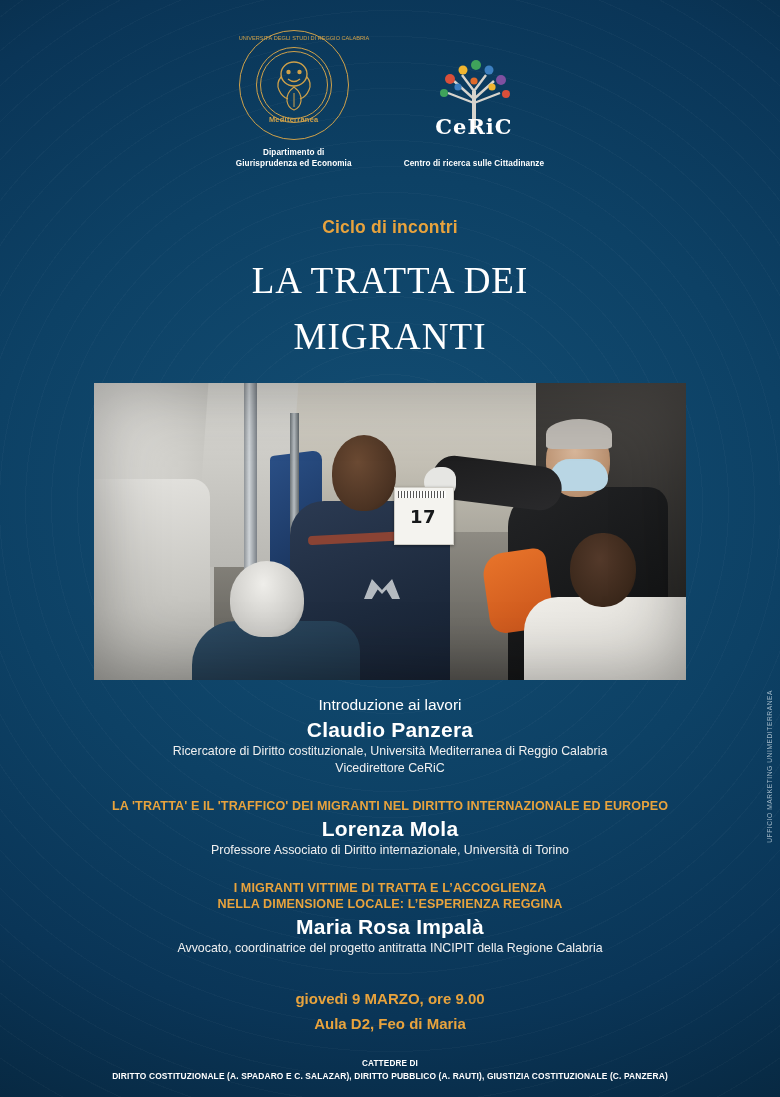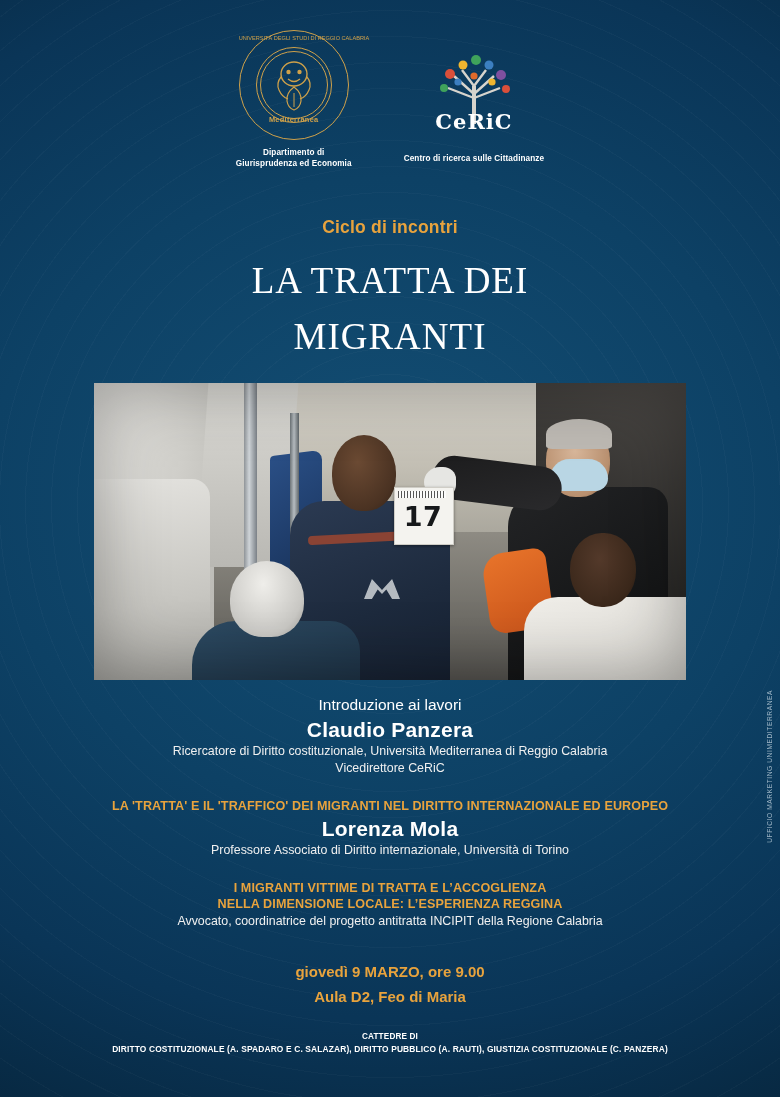--- a/index.html
+++ b/index.html
@@ -44,21 +44,21 @@
     position: relative;
     z-index: 2;
     width: 100%;
     height: 100%;
   }
 
   
   .logos {
     display: flex;
     justify-content: center;
-    align-items: center;
+    align-items: flex-end;
     gap: 52px;
     padding-top: 30px;
   }
   .logo-block {
     text-align: center;
   }
   .seal {
     width: 110px;
     height: 110px;
     margin: 0 auto;
@@ -232,21 +232,21 @@
     background: #f4f3ef;
     border: 1px solid #cfcdc6;
     box-shadow: 0 1px 3px rgba(0,0,0,0.4);
   }
   .ph-tag-num {
     position: absolute;
     left: 300px; top: 112px; width: 58px;
     text-align: center;
     font-family: "DejaVu Sans", sans-serif;
     font-weight: bold;
-    font-size: 27px;
+    font-size: 18px;
     color: #16181a;
     letter-spacing: 0.5px;
     line-height: 44px;
   }
   .ph-tag-bar {
     left: 304px; top: 108px; width: 48px; height: 7px;
     background: repeating-linear-gradient(90deg, #222 0 1px, #fff 1px 3px);
     opacity: 0.75;
   }
   .ph-arm {
@@ -503,20 +503,21 @@
 
       <div class="sp-block">
         <div class="sp-topic">LA 'TRATTA' E IL 'TRAFFICO' DEI MIGRANTI NEL DIRITTO INTERNAZIONALE ED EUROPEO</div>
         <div class="sp-name">Lorenza Mola</div>
         <div class="sp-role">Professore Associato di Diritto internazionale, Università di Torino</div>
       </div>
 
       <div class="sp-block">
         <div class="sp-topic">I MIGRANTI VITTIME DI TRATTA E L’ACCOGLIENZA</div>
         <div class="sp-topic">NELLA DIMENSIONE LOCALE: L’ESPERIENZA REGGINA</div>
+        <div class="sp-name">Maria Rosa Impalà</div>
         <div class="sp-role">Avvocato, coordinatrice del progetto antitratta INCIPIT della Regione Calabria</div>
       </div>
     </div>
 
     <div class="when">
       <div>giovedì 9 MARZO, ore 9.00</div>
       <div>Aula D2, Feo di Maria</div>
     </div>
 
     <div class="footer">

